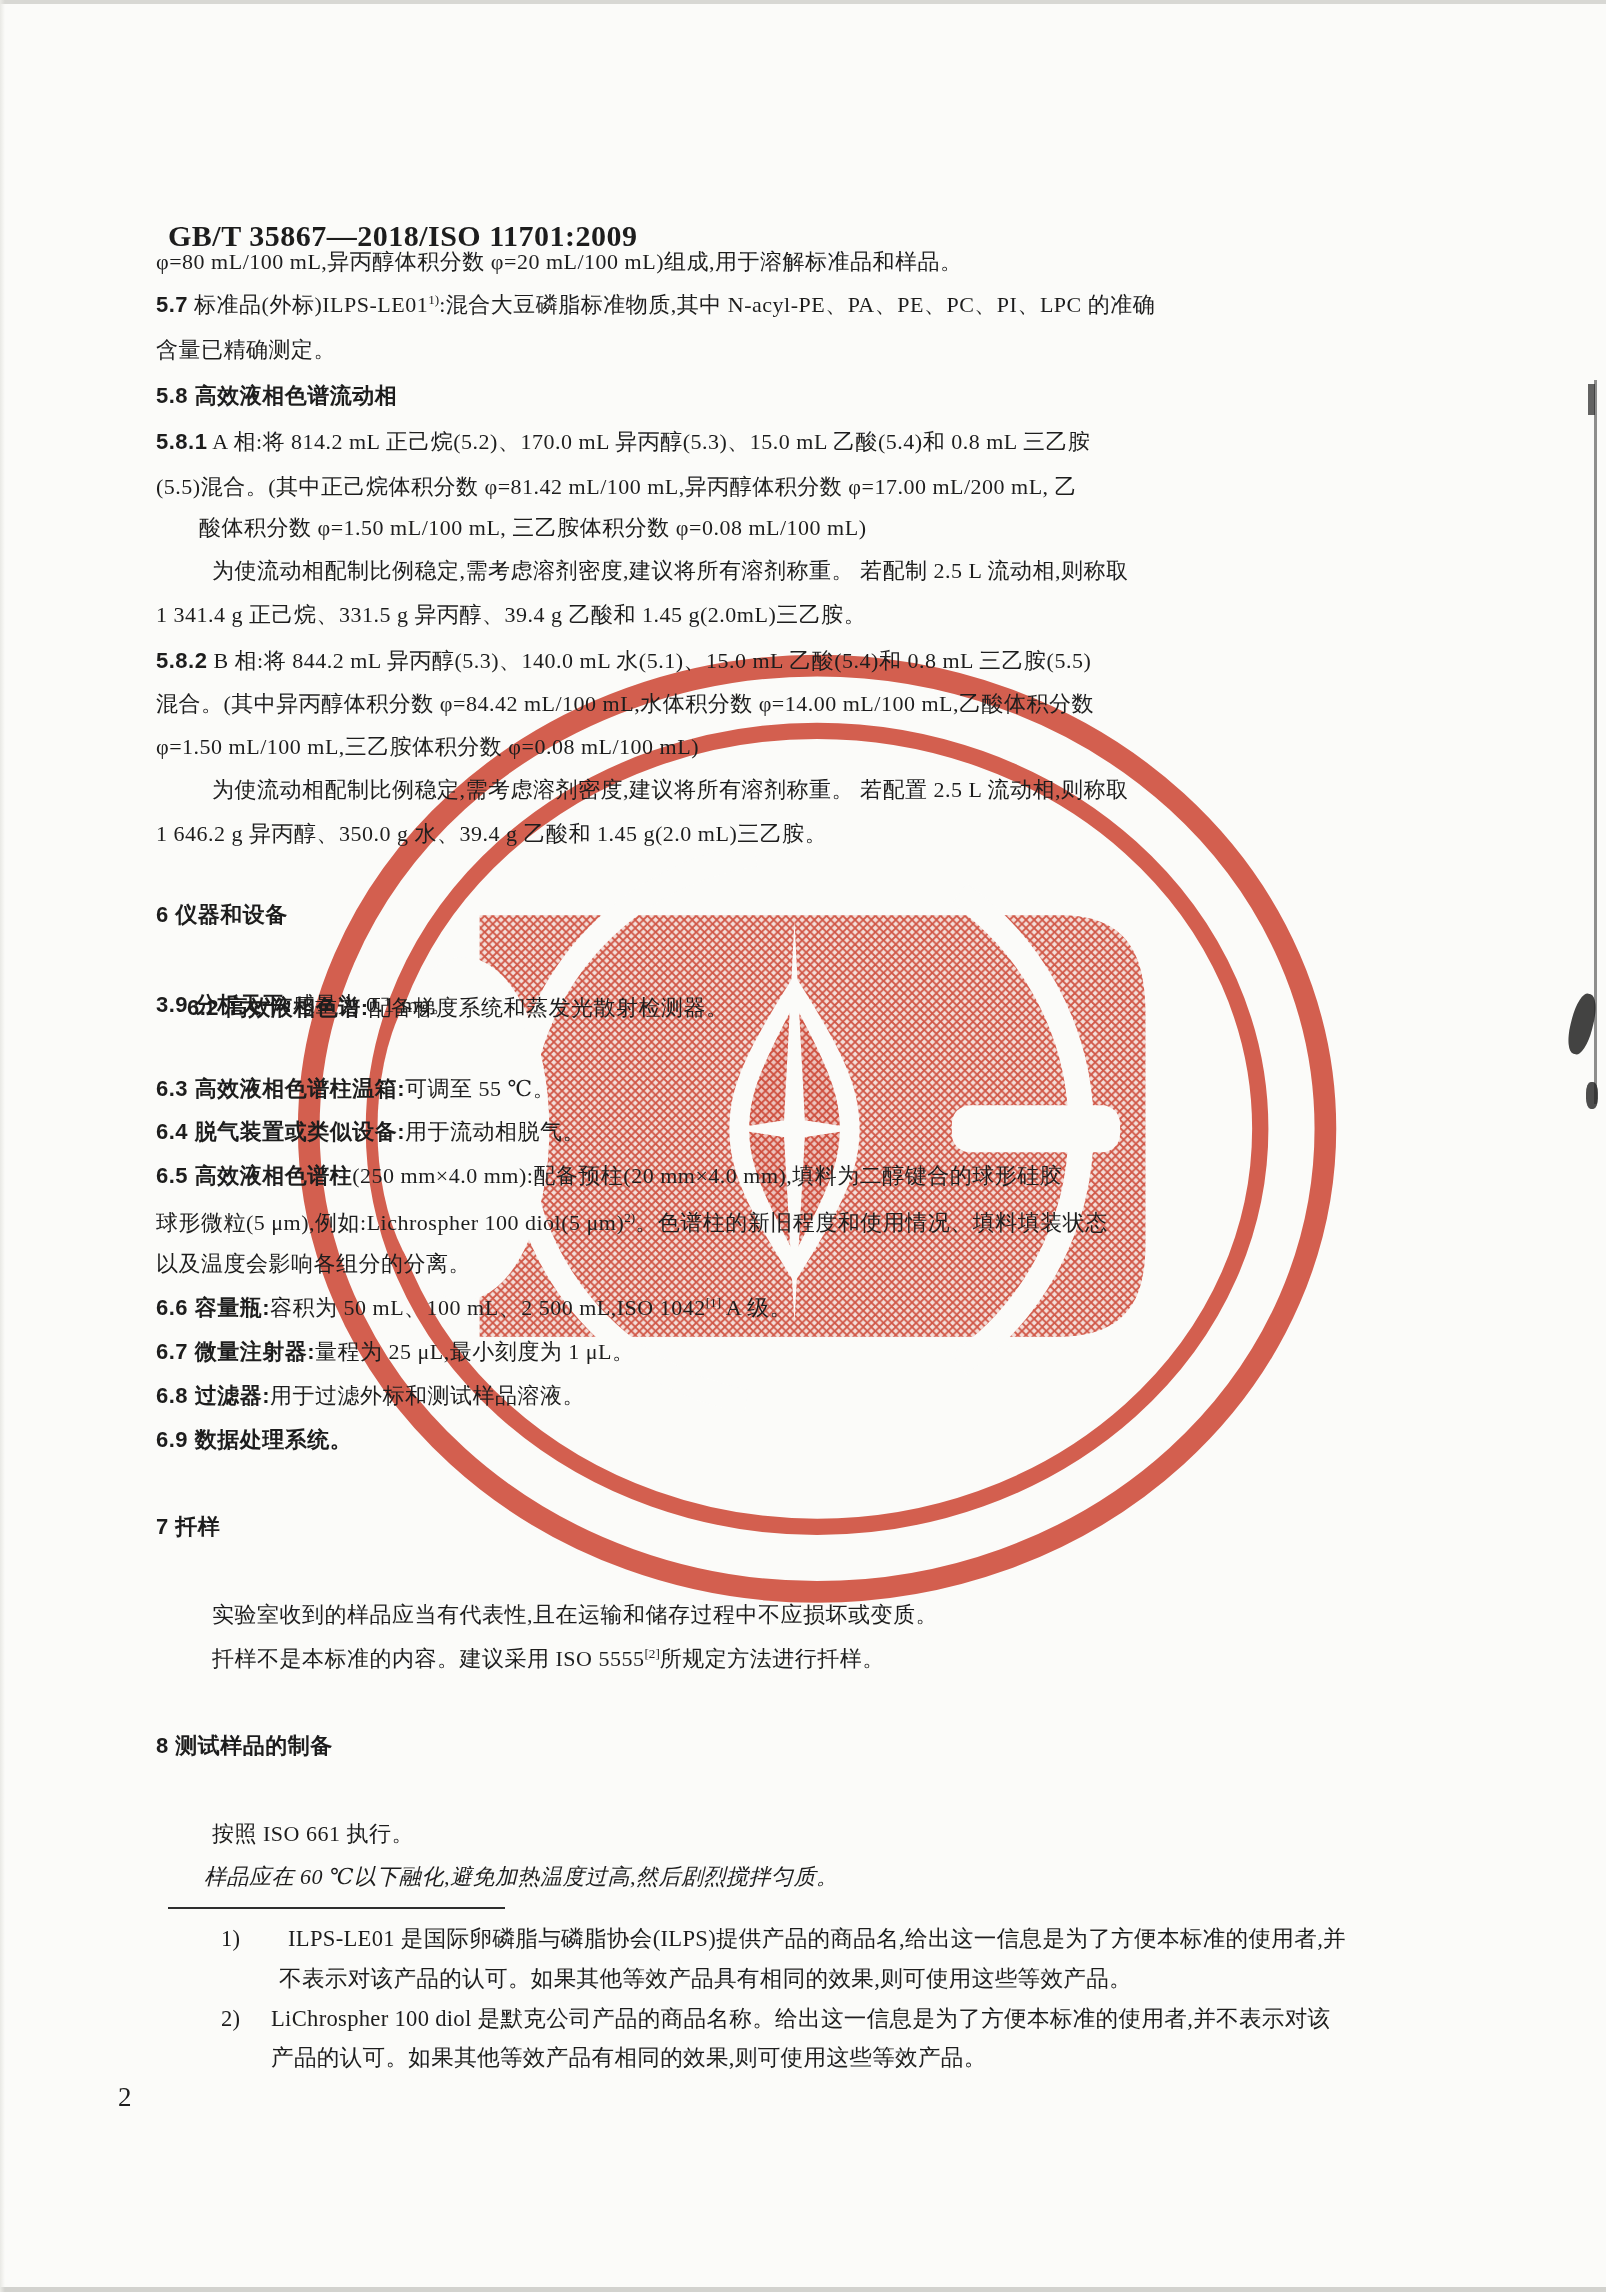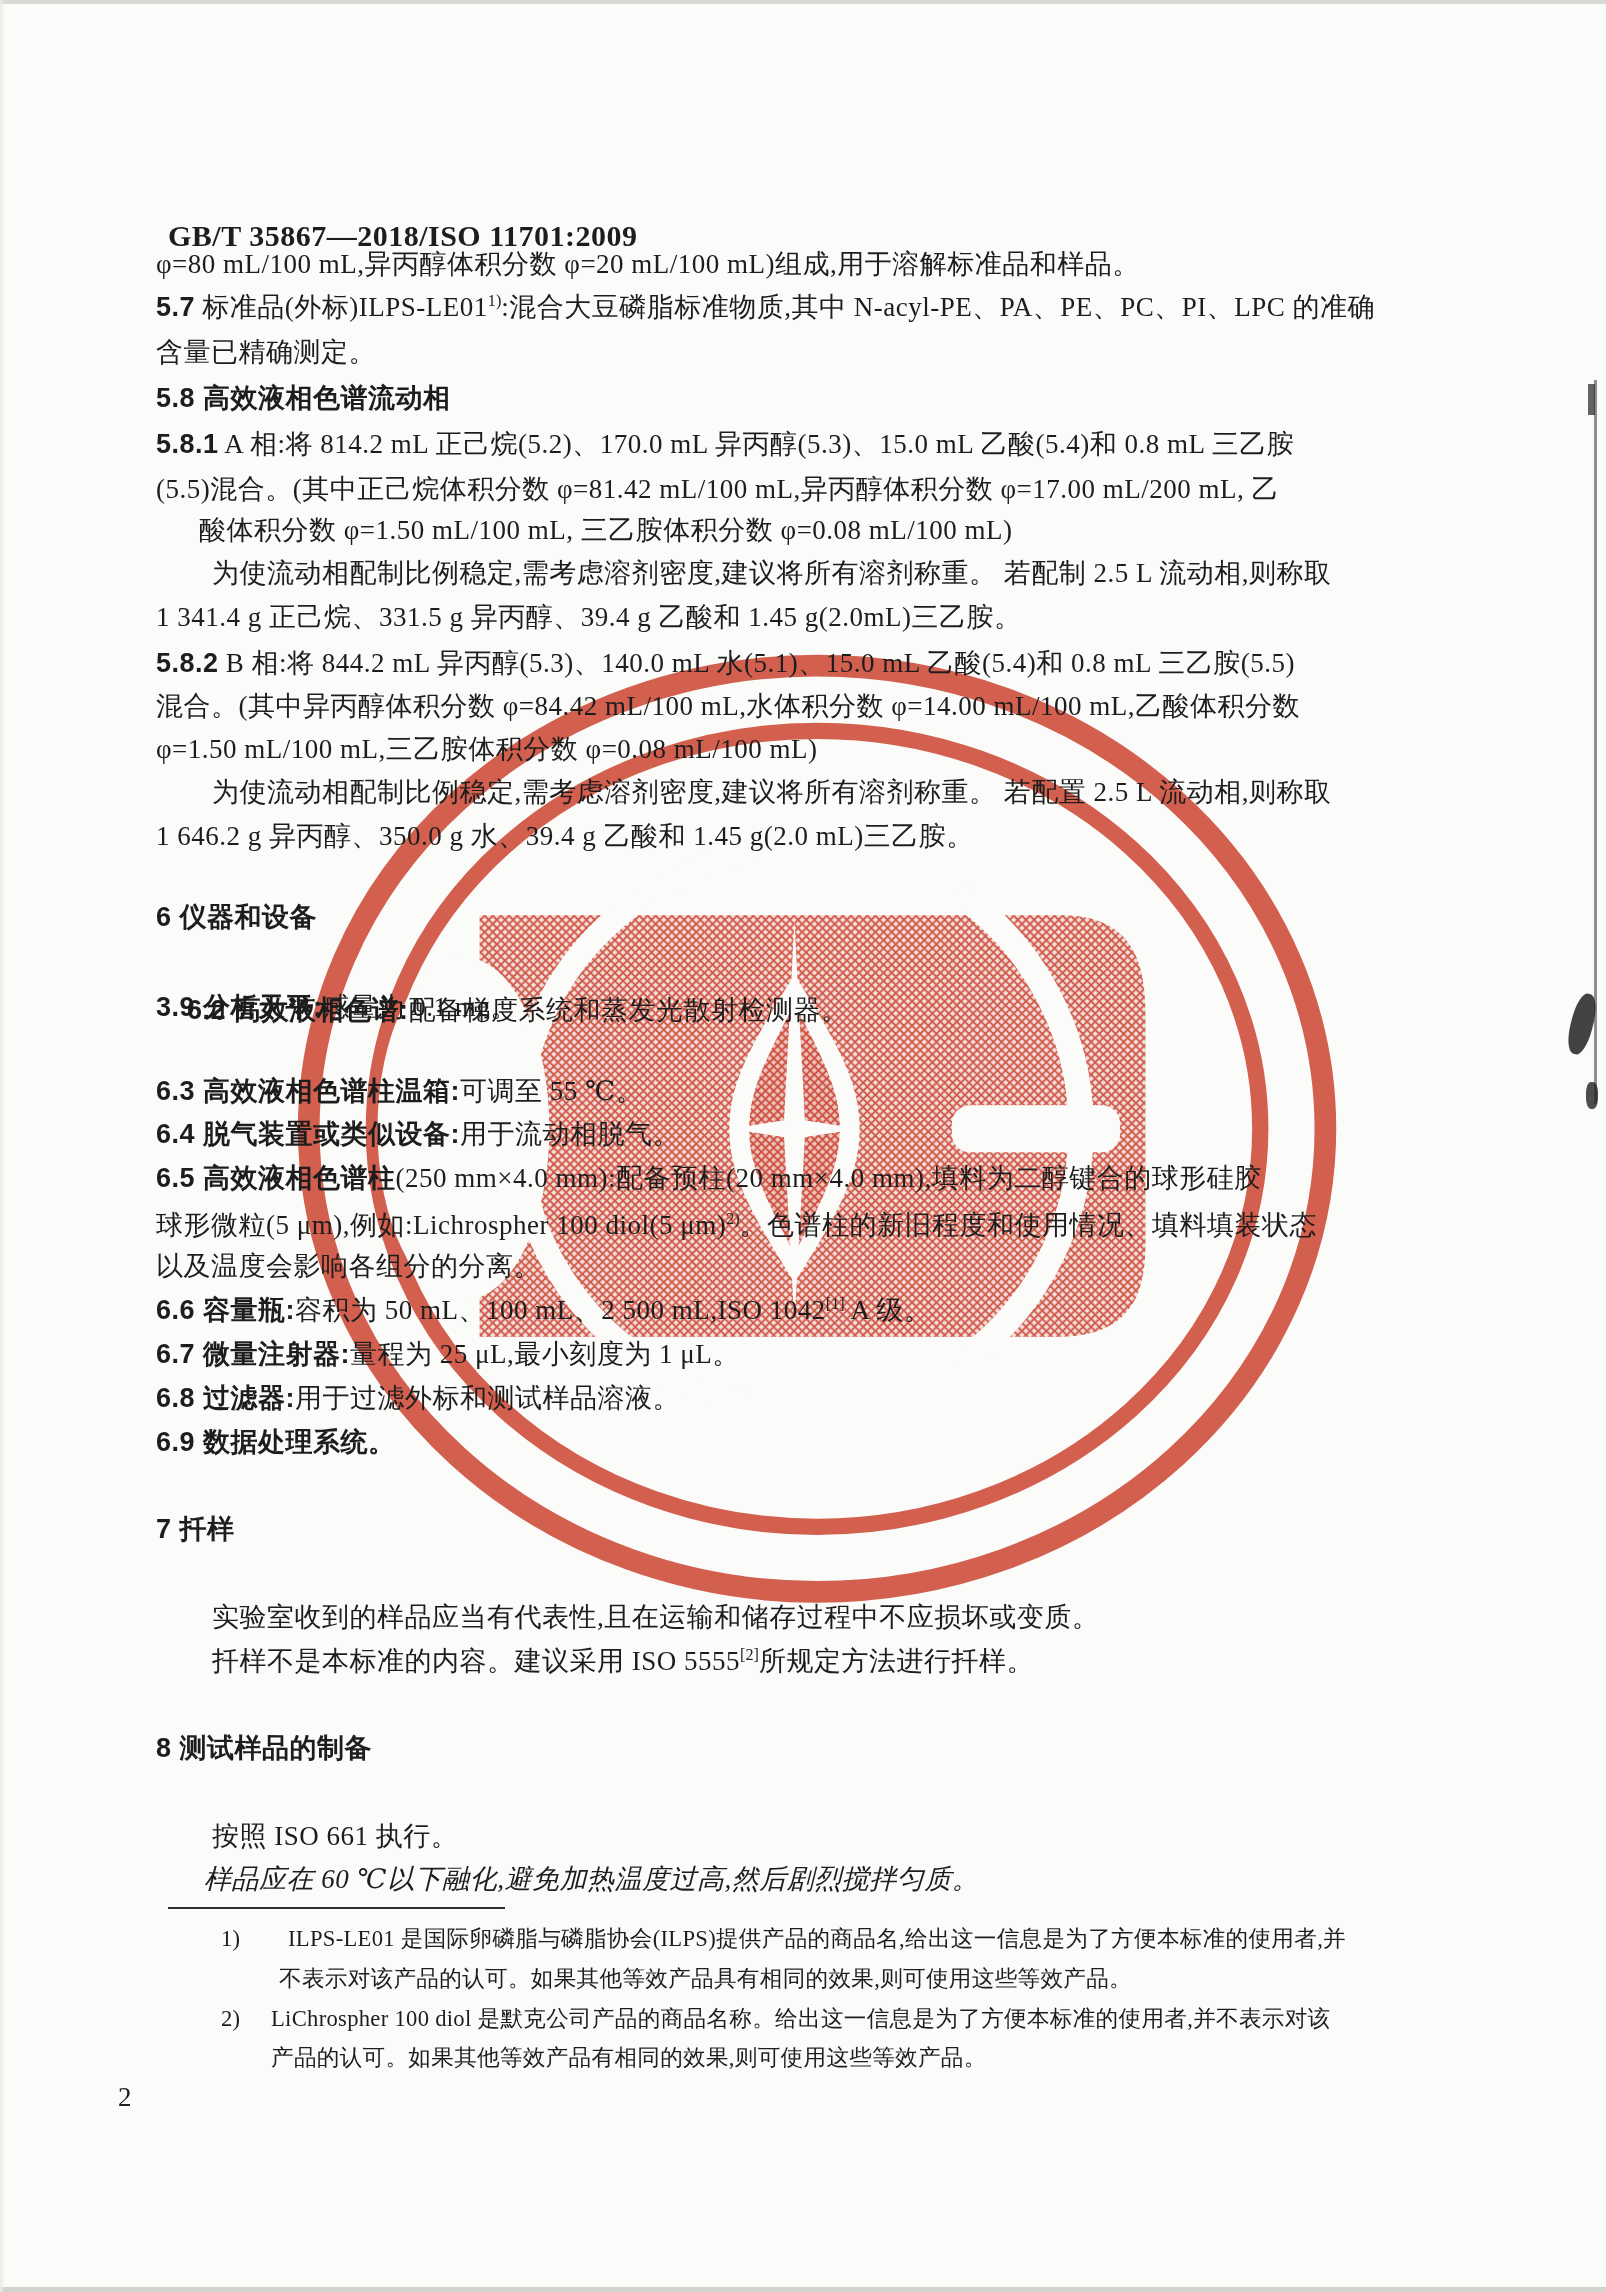--- a/index.html
+++ b/index.html
@@ -6,21 +6,21 @@
   body{width:1607px;height:2292px;position:relative;background:#fbfbf9;overflow:hidden;
        font-family:"Liberation Serif","DejaVu Serif",serif;color:#1d1d1d;}
   #page{position:absolute;inset:0;}
   
   .edge-top{position:absolute;left:0;top:0;width:1607px;height:3.6px;background:#d8d8d4;}
   .edge-bottom{position:absolute;left:0;top:2287px;width:1607px;height:5.4px;background:#d2d2ce;}
   .edge-left{position:absolute;left:0;top:0;width:5.4px;height:2292px;background:linear-gradient(to right,#e9e9e5,rgba(255,255,255,0));}
   
   #stamp{position:absolute;left:0;top:0;z-index:1;opacity:.92;pointer-events:none;}
   #textlayer{position:absolute;inset:0;z-index:2;}
-  .tline{position:absolute;white-space:nowrap;font-size:27px;line-height:1.25;letter-spacing:0.5px;}
+  .tline{position:absolute;white-space:nowrap;font-size:22px;line-height:1.25;letter-spacing:0.5px;}
   .tline span.r{font-family:"Liberation Serif","DejaVu Serif",serif;}
   .tline span.b{font-family:"Liberation Sans","DejaVu Sans",sans-serif;font-weight:700;}
   .tline span.sup{font-size:.6em;vertical-align:super;letter-spacing:0;}
   .hdr{font-weight:700;font-size:30px;letter-spacing:0.5px;}
   .fn{font-size:22.6px;letter-spacing:0.3px;}
   .pageno{font-size:27px;}
   #fn-rule{position:absolute;left:168px;top:1907px;width:337px;height:1.8px;background:#2e2e2e;z-index:2;}
   
   .art{position:absolute;z-index:3;background:#222;}
   .art-line{left:1594px;top:380px;width:2.7px;height:724px;opacity:.5;}

